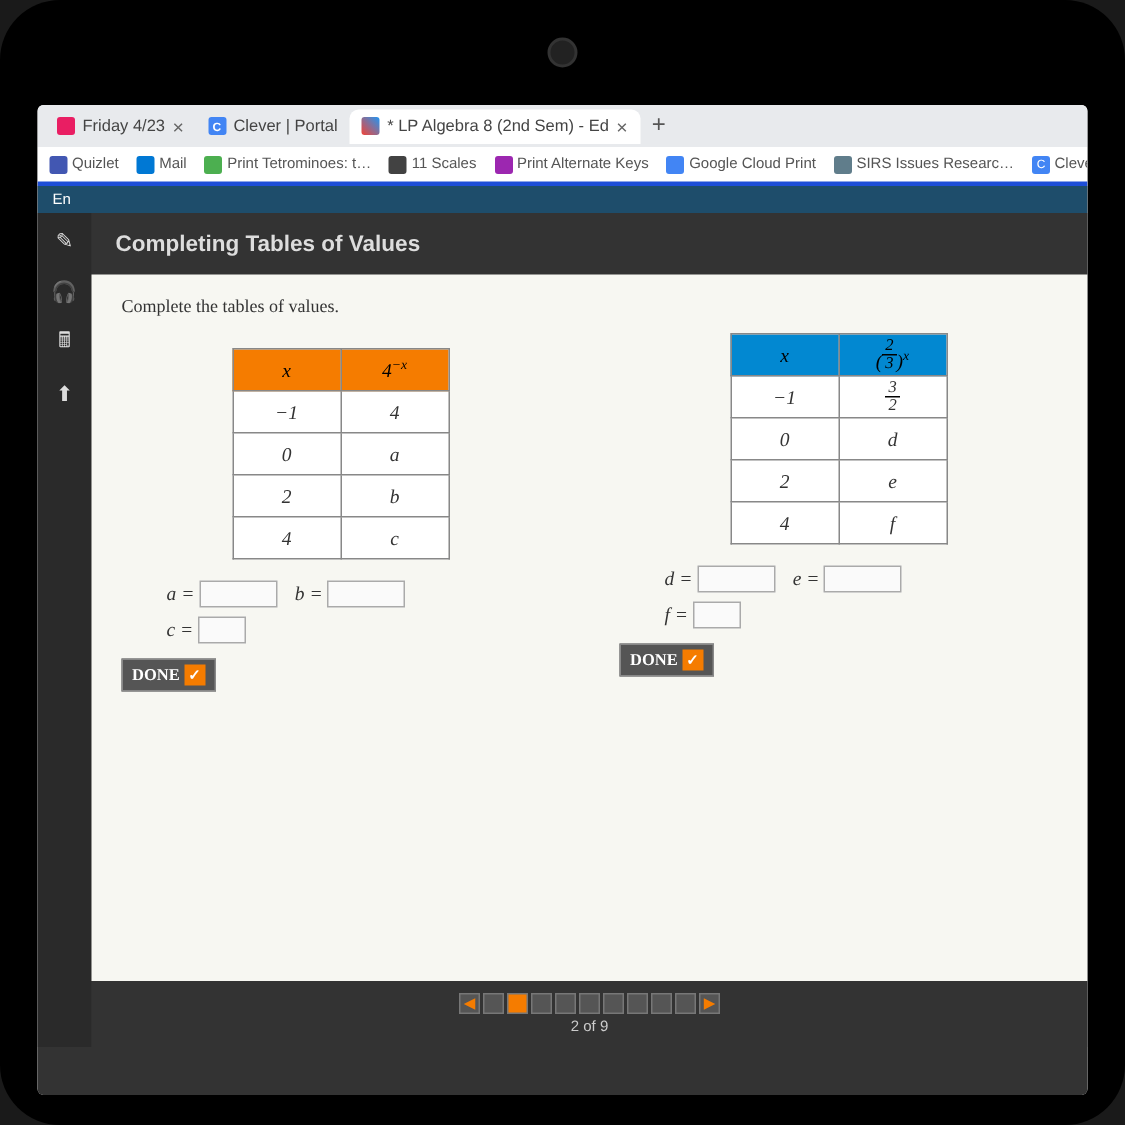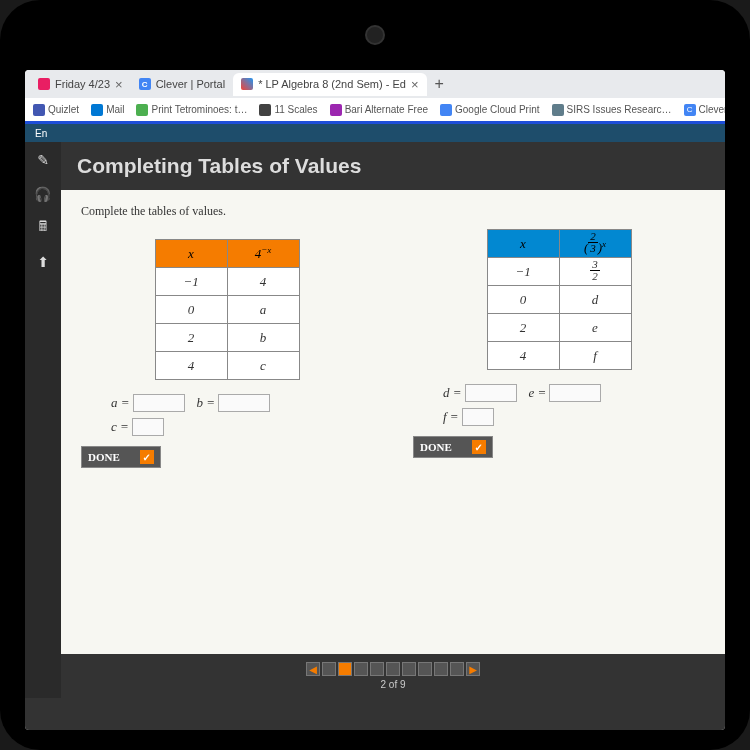--- a/index.html
+++ b/index.html
@@ -25,21 +25,21 @@
     .bookmark { display: flex; align-items: center; gap: 3px; padding: 2px 3px; }
     .bm-icon { width: 12px; height: 12px; border-radius: 2px; }
     
     .app-top { background: #1e4d6b; height: 18px; display: flex; align-items: center; padding: 0 10px; color: #fff; font-size: 10px; }
     
     .content-area { flex: 1; display: flex; background: #333; }
     .sidebar { width: 36px; background: #2a2a2a; display: flex; flex-direction: column; align-items: center; padding-top: 8px; gap: 14px; }
     .side-icon { width: 20px; height: 20px; display: flex; align-items: center; justify-content: center; color: #ddd; font-size: 14px; }
     
     .main-content { flex: 1; display: flex; flex-direction: column; }
-    .lesson-title { background: #333; color: #ddd; padding: 12px 16px; font-size: 21px; font-weight: bold; }
+    .lesson-title { background: #333; color: #ddd; padding: 12px 16px; font-size: 15px; font-weight: bold; }
     .lesson-body { background: #f7f7f2; flex: 1; padding: 14px 20px; color: #333; font-size: 12px; font-family: Georgia, serif; display: flex; flex-direction: column; }
     .prompt { margin-bottom: 10px; font-size: 12px; }
     .tables-row { display: flex; gap: 40px; justify-content: space-around; }
     .table-block { flex: 1; display: flex; flex-direction: column; align-items: center; }
     
     table { border-collapse: collapse; margin-bottom: 14px; }
     table.t1 { margin-top: 10px; }
     th, td { border: 1px solid #888; width: 72px; height: 28px; text-align: center; font-family: Georgia, serif; font-style: italic; font-size: 13px; }
     th { font-weight: normal; }
     .orange th { background: #f57c00; color: #000; font-style: italic; }
@@ -47,21 +47,21 @@
     td { background: #fff; }
     .frac { display: inline-block; text-align: center; line-height: 1; font-size: 11px; }
     .frac .n { display: block; border-bottom: 1px solid #000; padding: 0 2px; }
     .frac .d { display: block; padding: 0 2px; }
     
     .inputs-row { display: flex; gap: 12px; flex-wrap: wrap; justify-content: flex-start; width: 100%; padding-left: 30px; margin-bottom: 6px; font-style: italic; }
     .inp { display: flex; align-items: center; gap: 3px; font-size: 13px; }
     .inp input { width: 52px; height: 18px; border: 1px solid #aaa; background: #fafafa; padding: 0 3px; font-size: 11px; }
     .inp.small input { width: 32px; }
     
-    .done-btn { background: #555; color: #fff; padding: 3px 6px; font-size: 11px; font-weight: bold; display: inline-flex; align-items: center; gap: 20px; border: 1px solid #888; align-self: flex-start; margin-top: 4px; cursor: pointer; }
+    .done-btn { background: #555; color: #fff; padding: 3px 6px; font-size: 11px; font-weight: bold; display: inline-flex; align-items: center; gap: 3px; border: 1px solid #888; align-self: flex-start; margin-top: 4px; cursor: pointer; }
     .done-check { background: #f57c00; width: 14px; height: 14px; display: flex; align-items: center; justify-content: center; font-size: 10px; }
     
     .pager-bar { background: #333; height: 44px; display: flex; flex-direction: column; align-items: center; justify-content: center; gap: 3px; }
     .pager-boxes { display: flex; gap: 2px; align-items: center; }
     .pg-box { width: 14px; height: 14px; background: #555; border: 1px solid #777; cursor: pointer; }
     .pg-box.active { background: #f57c00; }
     .pg-arrow { width: 14px; height: 14px; background: #555; border: 1px solid #777; color: #f57c00; display: flex; align-items: center; justify-content: center; font-size: 10px; cursor: pointer; }
     .pg-text { color: #ccc; font-size: 10px; }
     
     .mac-dock { background: rgba(0,0,0,0.8); height: 32px; }
@@ -105,21 +105,21 @@
       <div class="bookmark">
           <span class="bm-icon" style="background:#4caf50"></span>
           <span>Print Tetrominoes: t…</span>
         </div>
       <div class="bookmark">
           <span class="bm-icon" style="background:#424242"></span>
           <span>11 Scales</span>
         </div>
       <div class="bookmark">
           <span class="bm-icon" style="background:#9c27b0"></span>
-          <span>Bari Alternate Free</span>
+          <span>Print Alternate Keys</span>
         </div>
       <div class="bookmark">
           <span class="bm-icon" style="background:#4285f4"></span>
           <span>Google Cloud Print</span>
         </div>
       <div class="bookmark">
           <span class="bm-icon" style="background:#607d8b"></span>
           <span>SIRS Issues Researc…</span>
         </div>
       <div class="bookmark">

